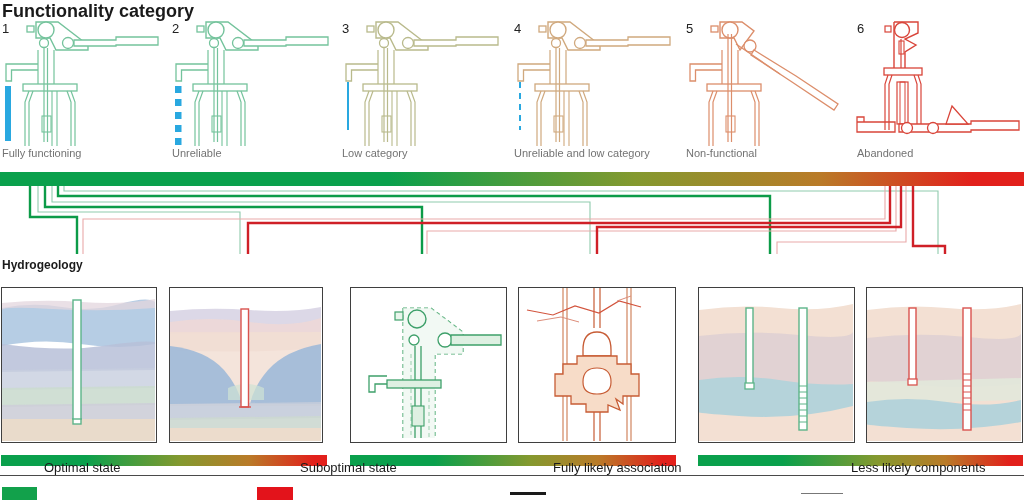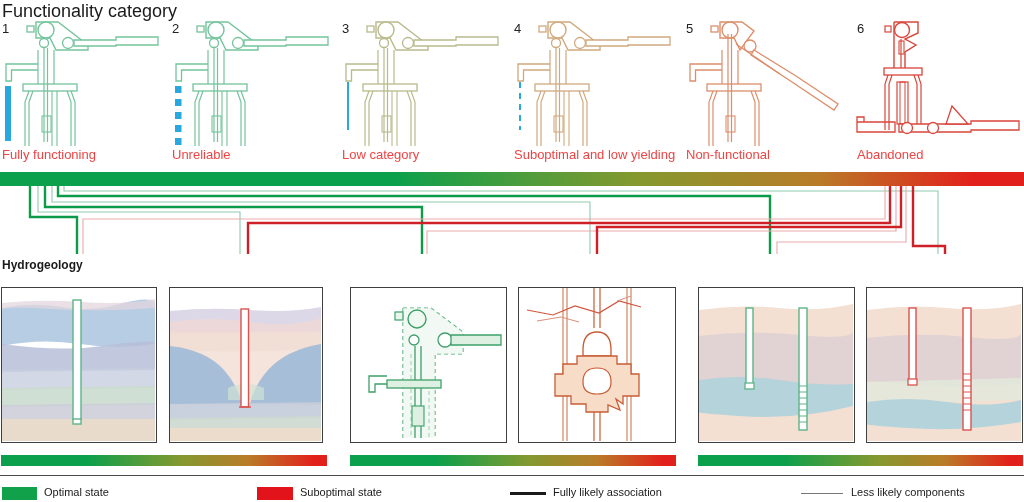--- a/index.html
+++ b/index.html
@@ -1,33 +1,33 @@
 <!DOCTYPE html>
 <html><head>
 <meta charset="utf-8">
 <style>
   html,body{margin:0;padding:0;background:#fff;}
   #canvas{position:relative;width:1024px;height:502px;background:#fff;overflow:hidden;
           font-family:"Liberation Sans",sans-serif;color:#1a1a1a;}
   .abs{position:absolute;}
-  #main-title{top:1px;left:2px;font-size:18px;font-weight:normal;letter-spacing:0;text-align:center;}
+  #main-title{top:1px;left:2px;font-size:18px;font-weight:bold;letter-spacing:0;text-align:center;}
   .pump-col{top:20px;height:145px;}
   .cat-num{position:absolute;top:1px;left:2px;font-size:13px;color:#222;}
-  .cat-label{position:absolute;top:127px;left:2px;font-size:13px;white-space:nowrap;color:#ef4444;}
+  .cat-label{position:absolute;top:127px;left:2px;font-size:11px;white-space:nowrap;color:#737373;}
   .pump-svg{position:absolute;top:0;left:0;}
   #top-bar{top:172px;left:0;width:1024px;height:14px;
     background:linear-gradient(90deg,#0aa04c 0%,#0aa04c 38%,#84992f 62%,#b97b28 80%,#e2201b 95%,#e2201b 100%);}
   .bar-small{height:11px;top:455px;
     background:linear-gradient(90deg,#0aa04c 0%,#0aa04c 26%,#84992f 55%,#b97b28 76%,#e2201b 96%,#e2201b 100%);}
   #connectors{top:186px;left:0;}
   .section-title{top:258px;font-size:12px;font-weight:bold;white-space:nowrap;}
   .panel{top:287px;height:156px;border:1.5px solid #3f3f3f;background:#fff;box-sizing:border-box;}
   .panel svg{display:block;}
   #divider{top:475px;left:0;width:1024px;height:1px;background:#4a4a4a;}
-  .legend-label{top:486px;font-size:11px;white-space:nowrap;}
+  .legend-label{top:460px;font-size:13px;white-space:nowrap;}
   .legend-swatch{top:487px;height:13px;}
 </style>
 </head>
 <body>
 
 <div id="canvas">
 
   <div id="main-title" class="abs">Functionality category</div>
 
   <div id="pump-row">
@@ -102,21 +102,21 @@
   <circle cx="68" cy="23" r="5.5" fill="#fff" stroke="#d0a97e" stroke-width="1.3"></circle>
   <path d="M74,20 H116 V17 H158 V25 H116 V26 H74 Z" fill="#fff" stroke="#d0a97e" stroke-width="1.3"></path>
   <path d="M38,30 V64 M54,30 V64 M44,28 V122 M47.5,28 V122" fill="none" stroke="#d0a97e" stroke-width="1.2"></path>
   <path d="M38,44 H6 V61 H11.5 V50 H38" fill="none" stroke="#d0a97e" stroke-width="1.3"></path>
   <rect x="23" y="64" width="54" height="7" fill="none" stroke="#d0a97e" stroke-width="1.3"></rect>
   <path d="M29,71 L25,82 V126 M33,71 L29,82 V126 M71,71 L75,82 V126 M67,71 L71,82 V126" fill="none" stroke="#d0a97e" stroke-width="1.2"></path>
   <path d="M52,71 V126 M57,71 V126" fill="none" stroke="#d0a97e" stroke-width="1.1"></path>
   <rect x="42" y="96" width="9" height="16" fill="none" stroke="#d0a97e" stroke-width="1.1"></rect>
           <path d="M8,62 V110" stroke="#29a8e0" stroke-width="2" stroke-dasharray="6,5" fill="none"></path>
         </svg>
-        <span class="cat-label">Suboptimal and low yielding</span>
+        <span class="cat-label">Unreliable and low category</span>
       </div>
       <div class="pump-col abs" style="left: 684px; width: 170px;">
         <span class="cat-num">5</span>
         <svg class="pump-svg" width="170" height="128" viewBox="0 0 170 128">
   <path d="M36,2 L58,2 L88,25 L88,30 L56,30 L50,18 L36,18 Z" fill="none" stroke="#dc8e6b" stroke-width="1.4" opacity="0"></path>
   <path d="M36,2 L58,2 L70,11 L56,30 L50,18 L36,18 Z" fill="none" stroke="#dc8e6b" stroke-width="1.4"></path>
   <rect x="27" y="6" width="7" height="6" fill="none" stroke="#dc8e6b" stroke-width="1.3"></rect>
   <circle cx="46" cy="10" r="8" fill="#fff" stroke="#dc8e6b" stroke-width="1.4"></circle>
   <circle cx="66" cy="26" r="6" fill="#fff" stroke="#dc8e6b" stroke-width="1.3"></circle>
   <path d="M70,30 L112,56 L154,84 L150,90 L108,62 L67,35 Z" fill="#fff" stroke="#dc8e6b" stroke-width="1.3"></path>

